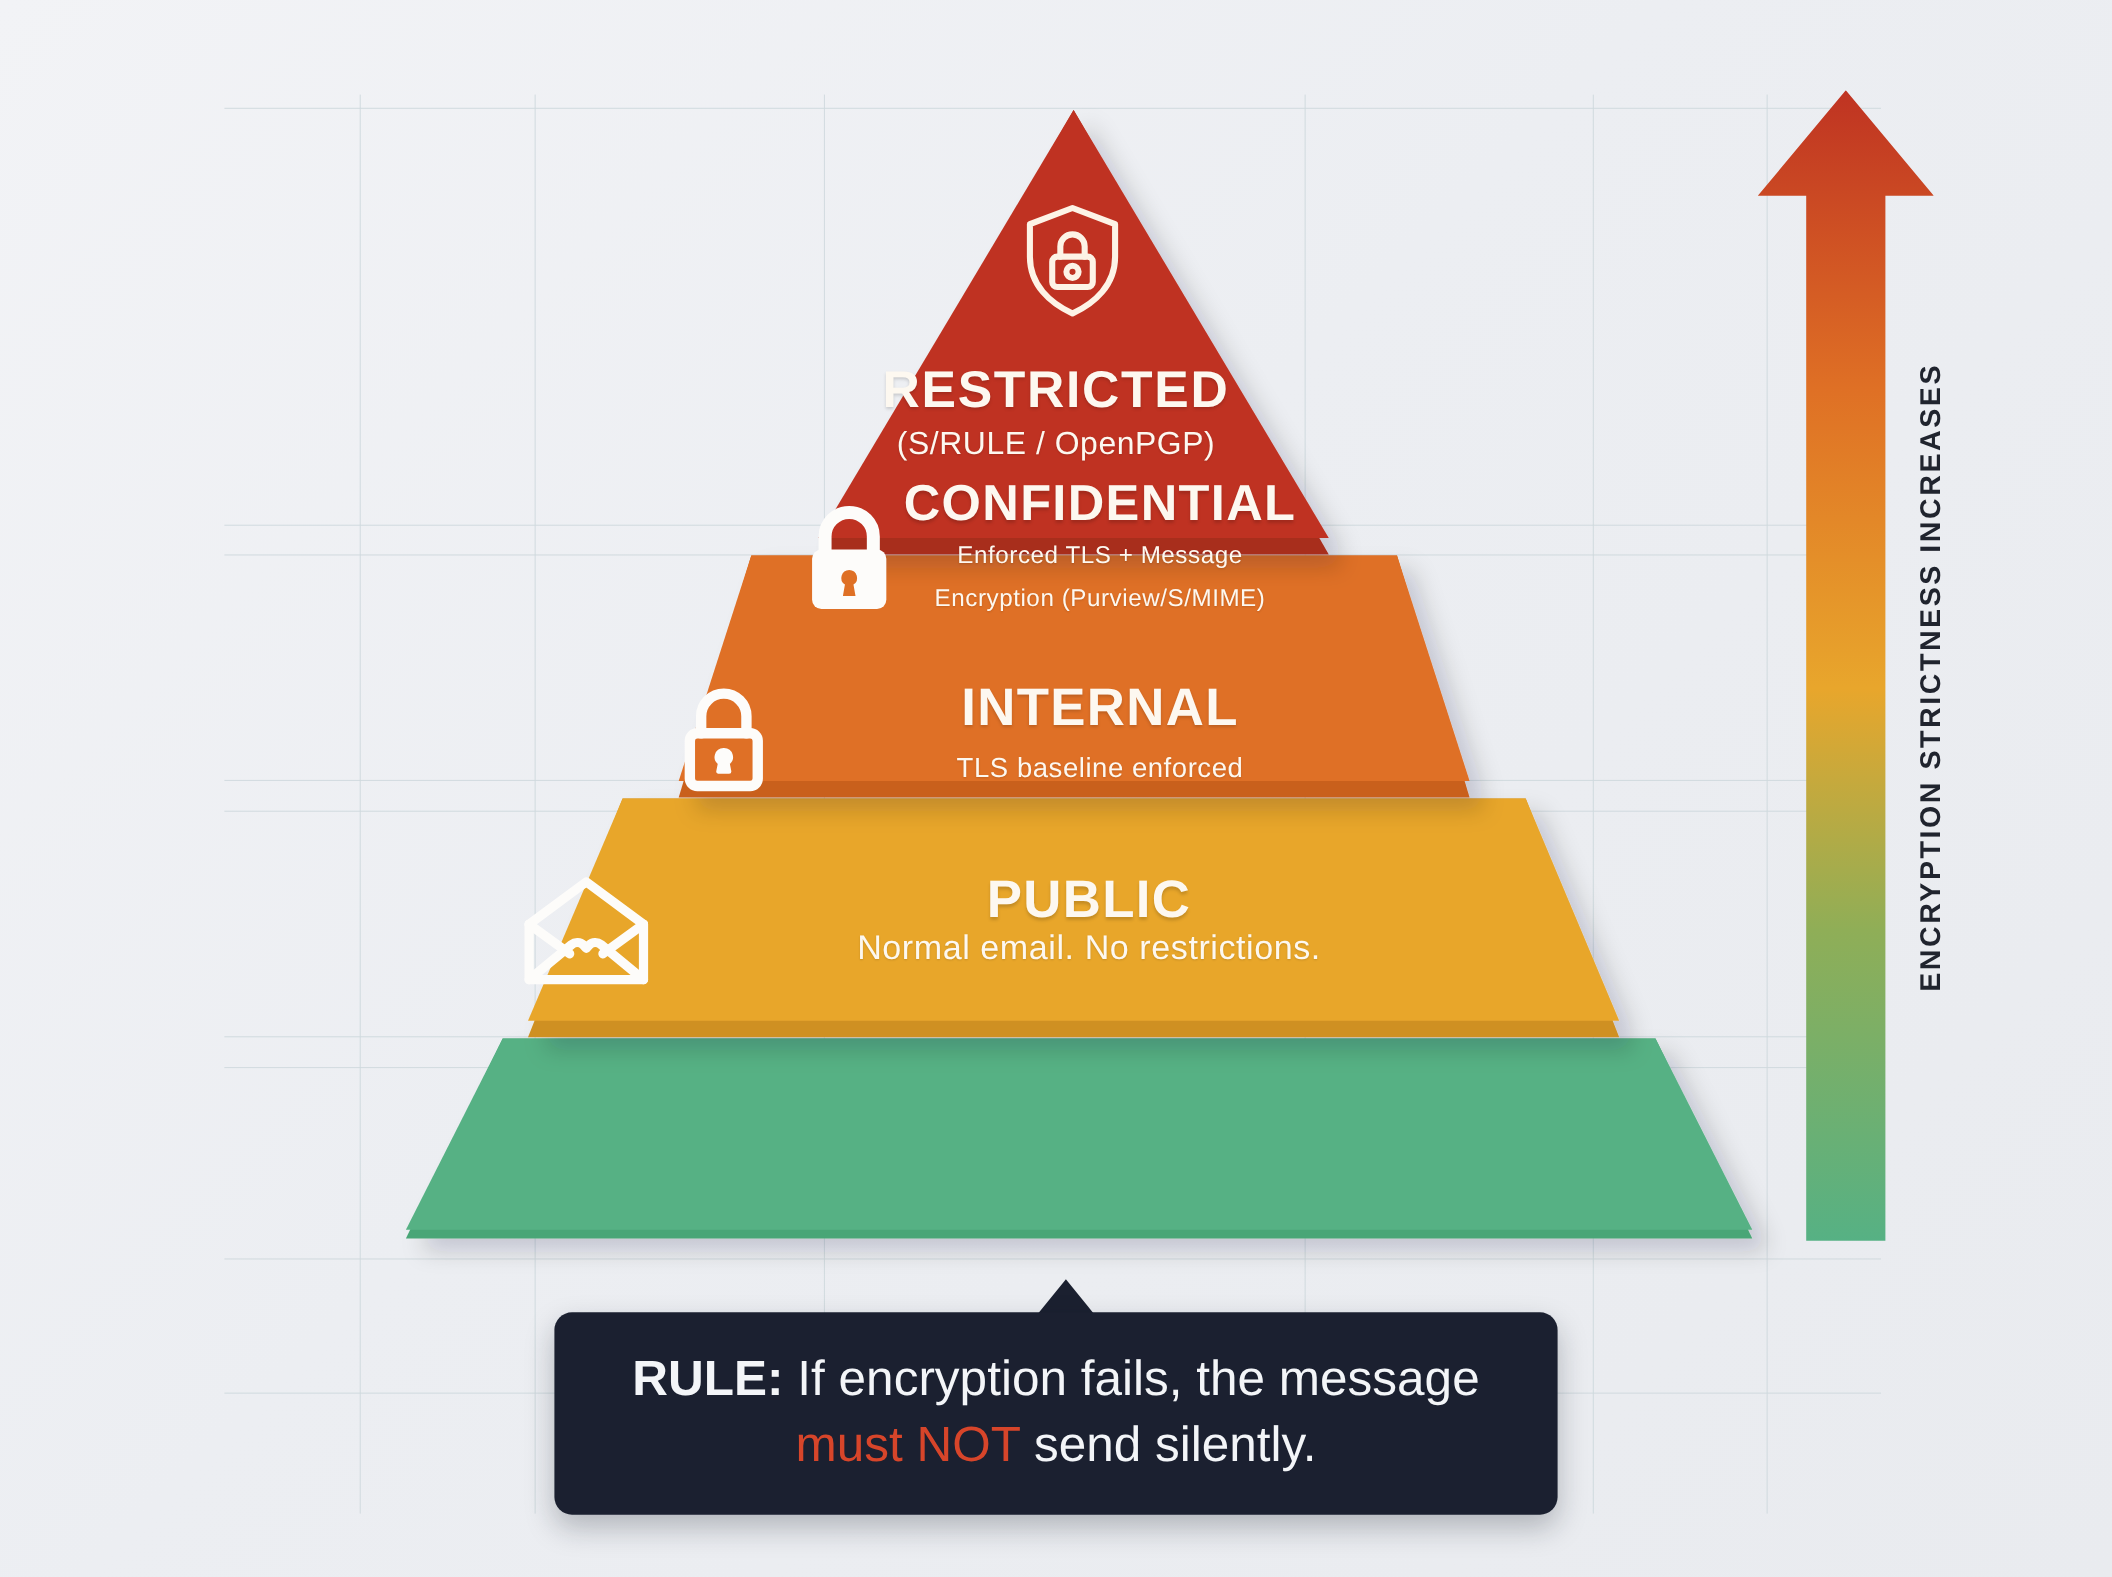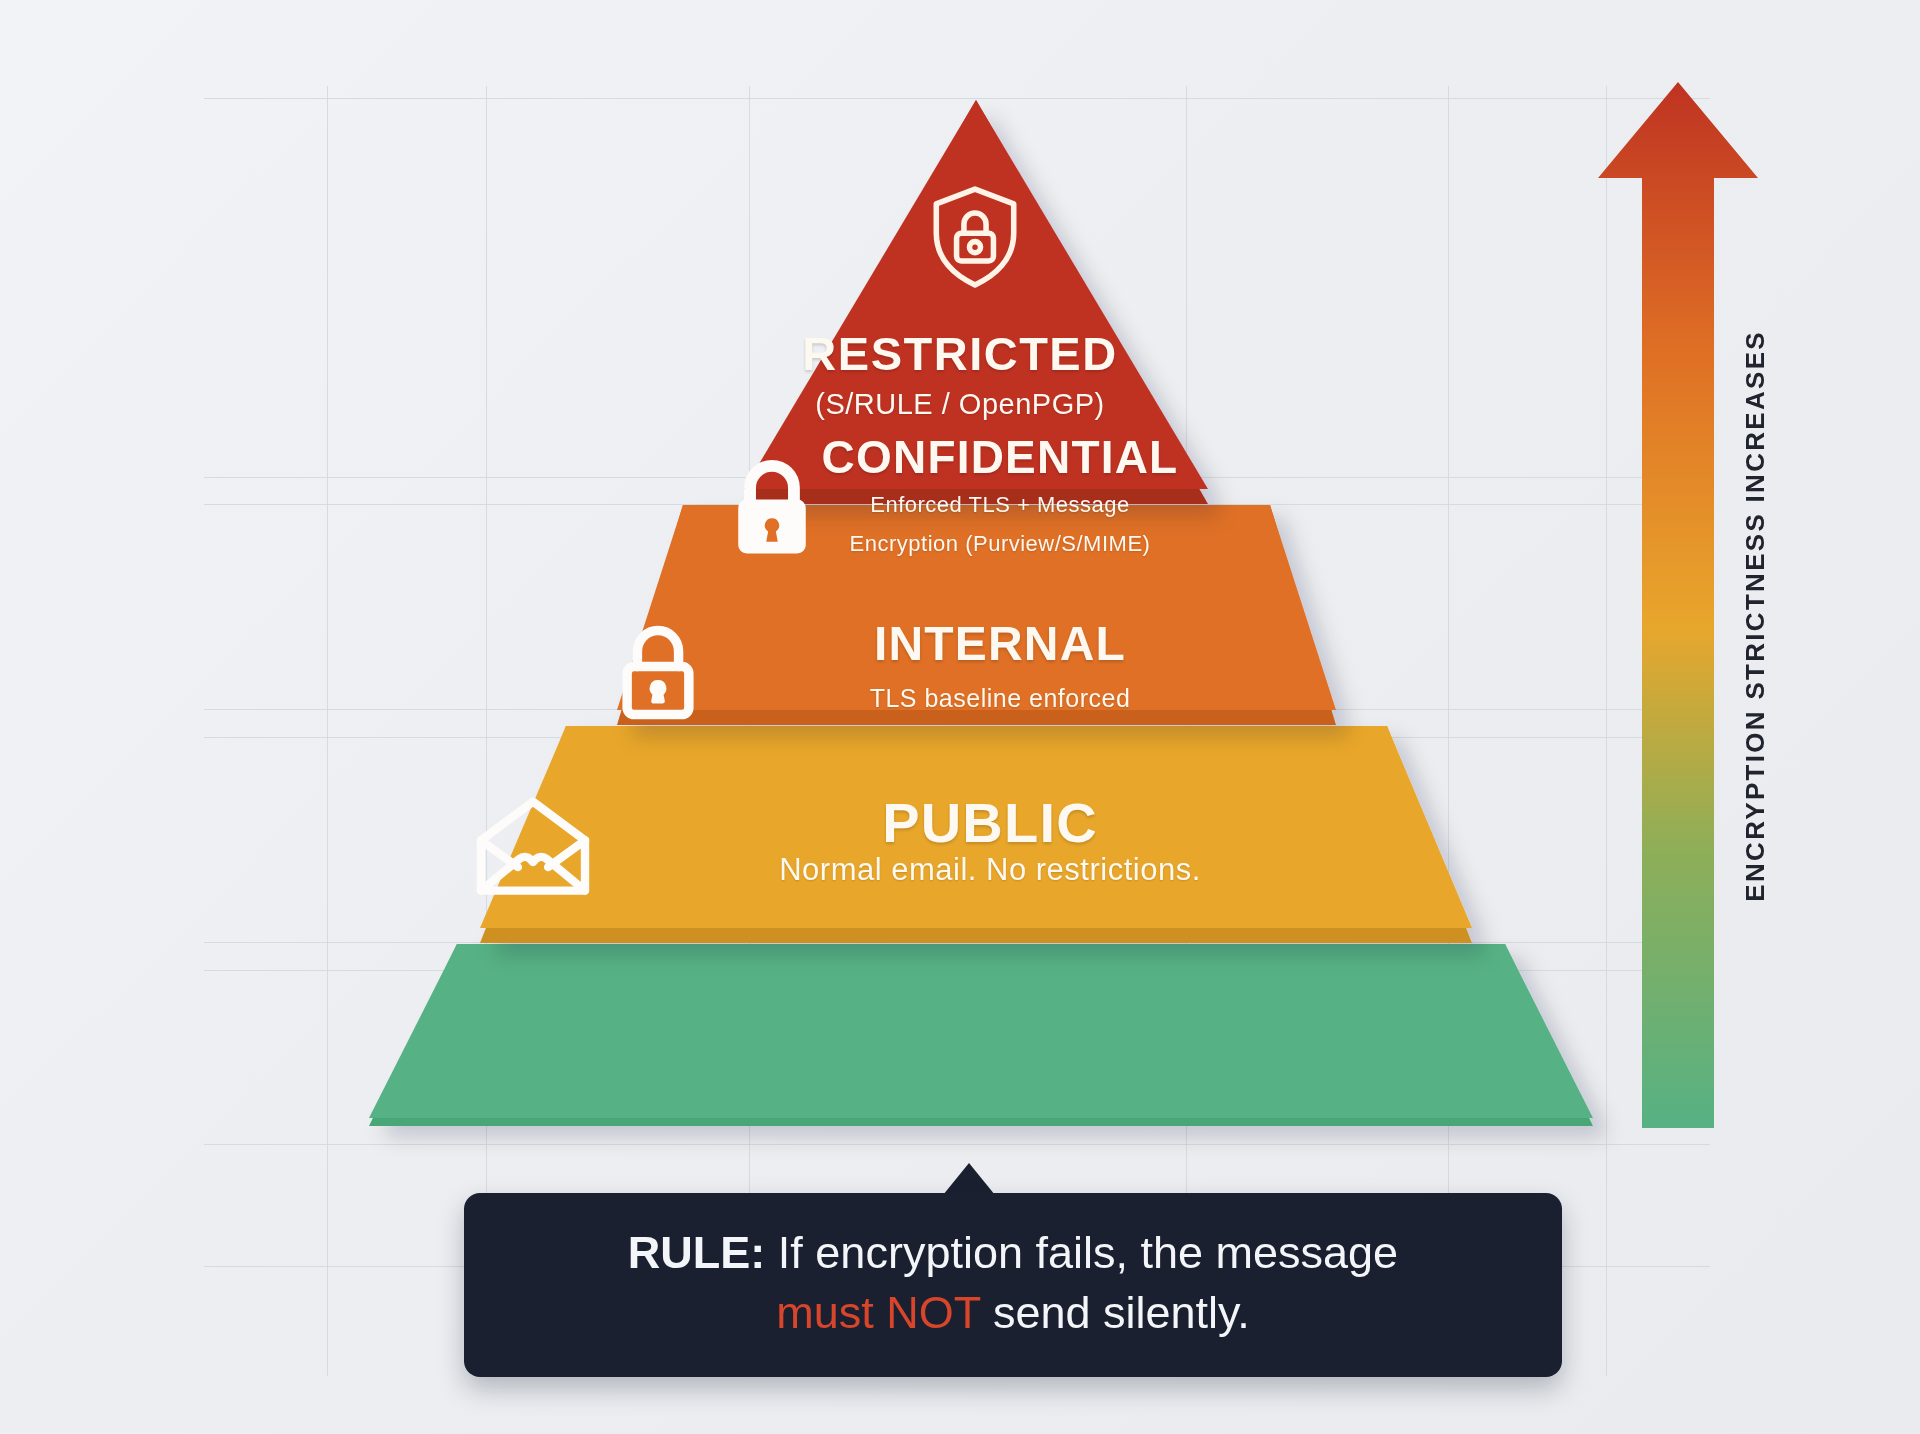--- a/index.html
+++ b/index.html
@@ -61,21 +61,21 @@
   #t2-icon { left:724px; top:454px; }
 
   
   #t3-label { left:680px; top:620px; width:640px; }
   #t3-label .tier-title { font-size:48px; letter-spacing:1.2px; }
   #t3-label .tier-sub { font-size:25px; margin-top:15px; }
   #t3-icon { left:610px; top:615px; }
 
   
   #t4-label { left:650px; top:795px; width:680px; }
-  #t4-label .tier-title { font-size:56px; letter-spacing:1.2px; }
+  #t4-label .tier-title { font-size:48px; letter-spacing:1.2px; }
   #t4-label .tier-sub { font-size:31px; }
   #t4-icon { left:472px; top:795px; }
 
   
   #arrow-wrap { position:absolute; left:1598px; top:82px; width:160px; height:1048px; }
   #arrow-label {
     position:absolute;
     left:1740px; top:330px;
     width:640px;
     transform:rotate(-90deg);
@@ -85,22 +85,22 @@
     letter-spacing:2.3px;
     color:#20242e;
     white-space:nowrap;
     text-align:left;
   }
   #arrow-label-inner { display:block; transform:translate(-640px,0); text-align:right; }
 
   
   #callout {
     position:absolute;
-    left:464px; top:1193px;
-    width:1098px;
+    left:504px; top:1193px;
+    width:912px;
     background:#1b2030;
     border-radius:16px;
     padding:30px 34px 34px 34px;
     box-shadow:0 12px 26px rgba(20,26,40,.26);
   }
   #callout-tip {
     position:absolute;
     left:943px; top:1163px;
     width:0; height:0;
     border-left:26px solid transparent;

